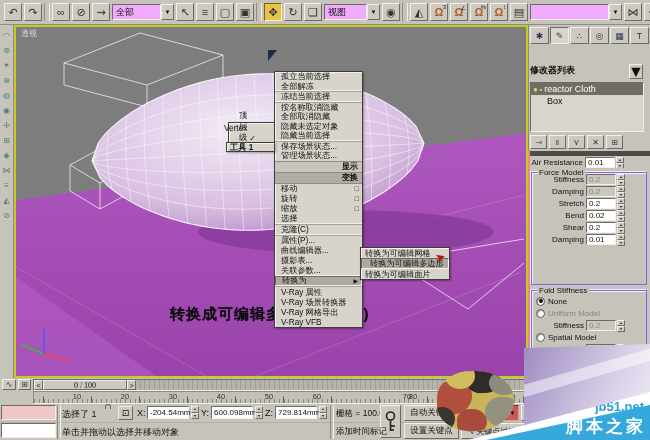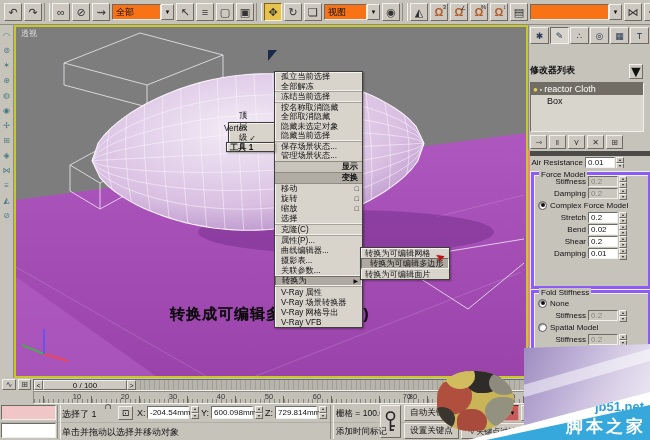--- a/index.html
+++ b/index.html
@@ -10,21 +10,21 @@
   .btn3d{background:#cdc9c1;border:1px solid;border-color:#f2f0ec #6e6b64 #6e6b64 #f2f0ec;
          display:flex;align-items:center;justify-content:center;box-sizing:border-box;}
   .sunken{background:#fff;border:1px solid;border-color:#6e6b64 #f2f0ec #f2f0ec #6e6b64;box-sizing:border-box;}
   .pressed{border-color:#6e6b64 #f2f0ec #f2f0ec #6e6b64;background:#d8d5cd;}
   
   #topbar{left:0;top:0;width:650px;height:25px;display:flex;align-items:center;gap:2px;
           padding-left:4px;box-sizing:border-box;border-bottom:1px solid #8f8c84;background:#c6c3bb;}
   .ticon{width:18px;height:18px;font-size:11px;color:#333;flex:0 0 auto;}
   .tsep{width:4px;height:18px;border-left:1px solid #8f8c84;border-right:1px solid #f2f0ec;flex:0 0 auto;}
   .combo{height:16px;display:flex;align-items:center;flex:0 0 auto;}
-  .combo .cfield{height:100%;background:#f97316;border:1px solid;border-color:#6e6b64 #f2f0ec #f2f0ec #6e6b64;
+  .combo .cfield{height:100%;background:#f0abfc;border:1px solid;border-color:#6e6b64 #f2f0ec #f2f0ec #6e6b64;
                  font-size:9px;display:flex;align-items:center;padding:0 3px;box-sizing:border-box;}
   .combo .carrow{width:13px;height:100%;font-size:6px;}
   .magnet{color:#b05c28;font-weight:bold;position:relative;}
   .magnet sup{font-size:6px;position:absolute;right:1px;top:0px;color:#222;font-weight:normal;}
   .hot{background:#e7c24e;border-color:#7d6210 #fff3c0 #fff3c0 #7d6210;}
   
   #leftbar{left:0;top:25px;width:14px;height:353px;background:#c6c3bb;border-right:1px solid #8f8c84;
            display:flex;flex-direction:column;align-items:center;padding-top:4px;gap:3px;box-sizing:border-box;}
   .ricon{width:12px;height:12px;font-size:8px;color:#4a7a88;display:flex;align-items:center;justify-content:center;}
   
@@ -77,36 +77,36 @@
   #stackbar{left:530px;top:135px;display:flex;gap:2px;}
   .sbtn{width:17px;height:14px;font-size:8px;color:#333;}
   #darkbar{left:528px;top:151px;width:122px;height:5px;background:#4c4b48;}
   .prow{display:flex;align-items:center;font-size:8px;height:12px;white-space:nowrap;}
   .flabel{text-align:right;margin-right:2px;}
   .ffield{height:11px;font-size:8px;display:flex;align-items:center;justify-content:flex-start;padding:0 2px;width:30px;}
   .dis{background:#cac7bf !important;color:#88857d !important;}
   .spin{width:8px;height:11px;display:flex;flex-direction:column;margin-left:1px;}
   .spin span{flex:1;font-size:4px;line-height:4px;display:flex;align-items:center;justify-content:center;
              background:#cdc9c1;border:1px solid;border-color:#f2f0ec #6e6b64 #6e6b64 #f2f0ec;box-sizing:border-box;color:#222;}
-  .group{position:absolute;border:3px solid #8b5cf6;box-shadow:1px 1px 0 #f2f0ec inset, -1px -1px 0 #f2f0ec;}
+  .group{position:absolute;border:1px solid #8b5cf6;box-shadow:1px 1px 0 #f2f0ec inset, -1px -1px 0 #f2f0ec;}
   .gtitle{position:absolute;top:-5px;left:5px;background:#c6c3bb;padding:0 2px;font-size:8px;}
   .radio{width:7px;height:7px;border-radius:50%;background:#fff;border:1px solid #555;margin:0 3px 0 4px;
          box-shadow:inset 1px 1px 1px #999;position:relative;flex:0 0 auto;}
   .radio.on::after{content:"";position:absolute;left:1.5px;top:1.5px;width:4px;height:4px;border-radius:50%;background:#111;}
   .rlabel{font-size:8px;}
   .rlabel.dtext{color:#88857d;}
   #salmon{left:528px;top:150px;width:2px;height:196px;background:#e2907e;z-index:4;}
   
   #tlrow{left:0;top:378px;width:650px;height:13px;background:#c6c3bb;}
   #tlicon1{left:2px;top:379px;width:14px;height:11px;font-size:8px;color:#333;}
   #tlicon2{left:18px;top:379px;width:13px;height:11px;font-size:8px;color:#333;}
   #groove{left:33px;top:379px;width:492px;height:12px;background:#b7b4ac;display:flex;align-items:stretch;
           background-image:repeating-linear-gradient(to right,rgba(90,90,85,.25) 0 1px,transparent 1px 4.8px);}
   .gbtn{width:9px;font-size:7px;flex:0 0 auto;}
-  #handle{width:84px;font-size:8px;flex:0 0 auto;}
+  #handle{width:84px;font-size:8px;flex:0 0 auto;font-family:Liberation Serif, serif;}
   #trackbar{left:33px;top:391px;width:492px;height:13px;background:#c3c0b8;border:1px solid;
             border-color:#8f8c84 #f2f0ec #f2f0ec #8f8c84;box-sizing:border-box;}
   #ticksA{position:absolute;left:0;bottom:0;width:100%;height:4px;
           background:repeating-linear-gradient(to right,#8a877f 0 1px,transparent 1px 4.8px);}
   #ticksB{position:absolute;left:9px;bottom:0;width:100%;height:7px;
           background:repeating-linear-gradient(to right,#6a675f 0 1px,transparent 1px 48px);}
   .ticknum{position:absolute;top:0px;width:18px;text-align:center;font-size:7.5px;color:#333;}
   
   #statusA{left:0;top:404px;width:650px;height:18px;background:#c6c3bb;}
   #statusB{left:0;top:422px;width:650px;height:18px;background:#c6c3bb;border-top:1px solid #b2afa7;}
@@ -471,24 +471,20 @@
       </div>
     <div class="prow">
         <span class="flabel" style="width:52px">Damping</span>
       <span class="ffield sunken dis">0.2</span>
       <span class="spin">
           <span>▴</span>
           <span>▾</span>
         </span>
       </div>
     <div class="prow">
-      <span class="radio on"></span>
-      <span class="rlabel">Complex Force Model</span>
-    </div>
-    <div class="prow">
         <span class="flabel" style="width:52px">Stretch</span>
       <span class="ffield sunken">0.2</span>
       <span class="spin">
           <span>▴</span>
           <span>▾</span>
         </span>
       </div>
     <div class="prow">
         <span class="flabel" style="width:52px">Bend</span>
       <span class="ffield sunken">0.02</span>
@@ -514,20 +510,24 @@
         </span>
       </div>
   </div>
 
   
   <div class="group" style="left:531px;top:290px;width:114px;height:118px">
     <span class="gtitle">Fold Stiffness</span>
     <div class="prow" style="margin-top:4px">
       <span class="radio on"></span>
       <span class="rlabel">None</span>
+    </div>
+    <div class="prow">
+      <span class="radio"></span>
+      <span class="rlabel dtext">Uniform Model</span>
     </div>
     <div class="prow">
         <span class="flabel" style="width:52px">Stiffness</span>
       <span class="ffield sunken dis">0.2</span>
       <span class="spin">
           <span>▴</span>
           <span>▾</span>
         </span>
       </div>
     <div class="prow">

